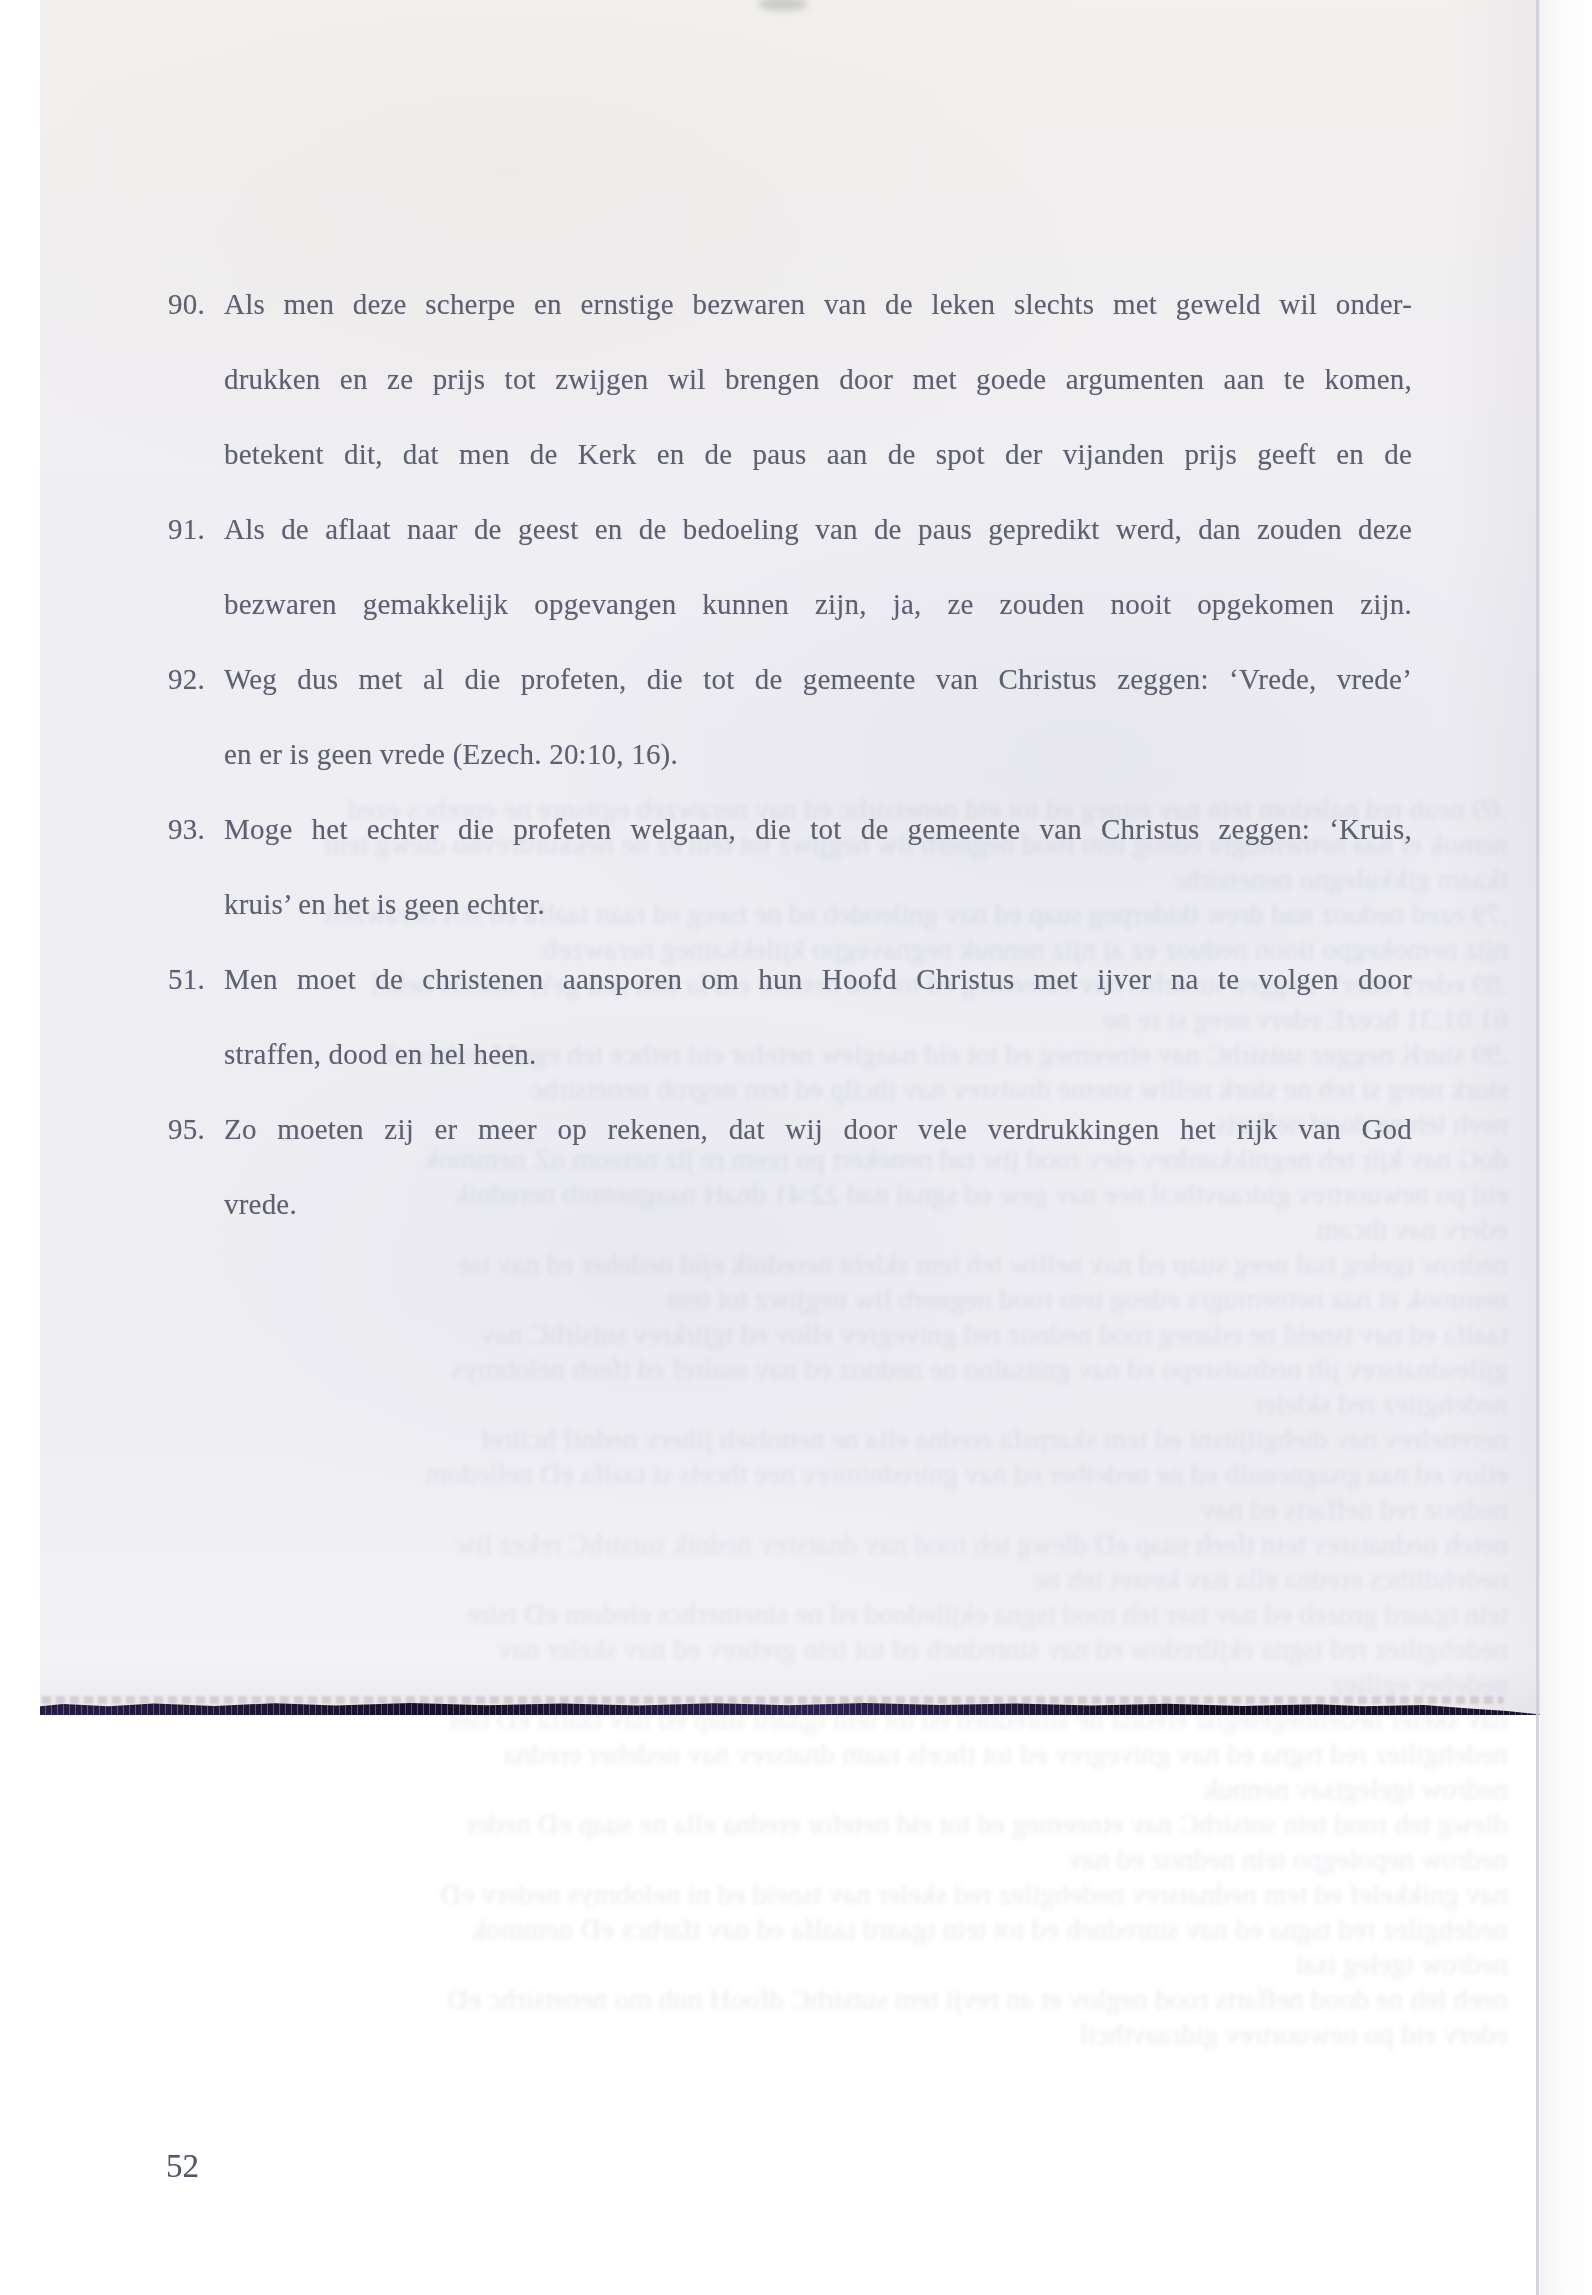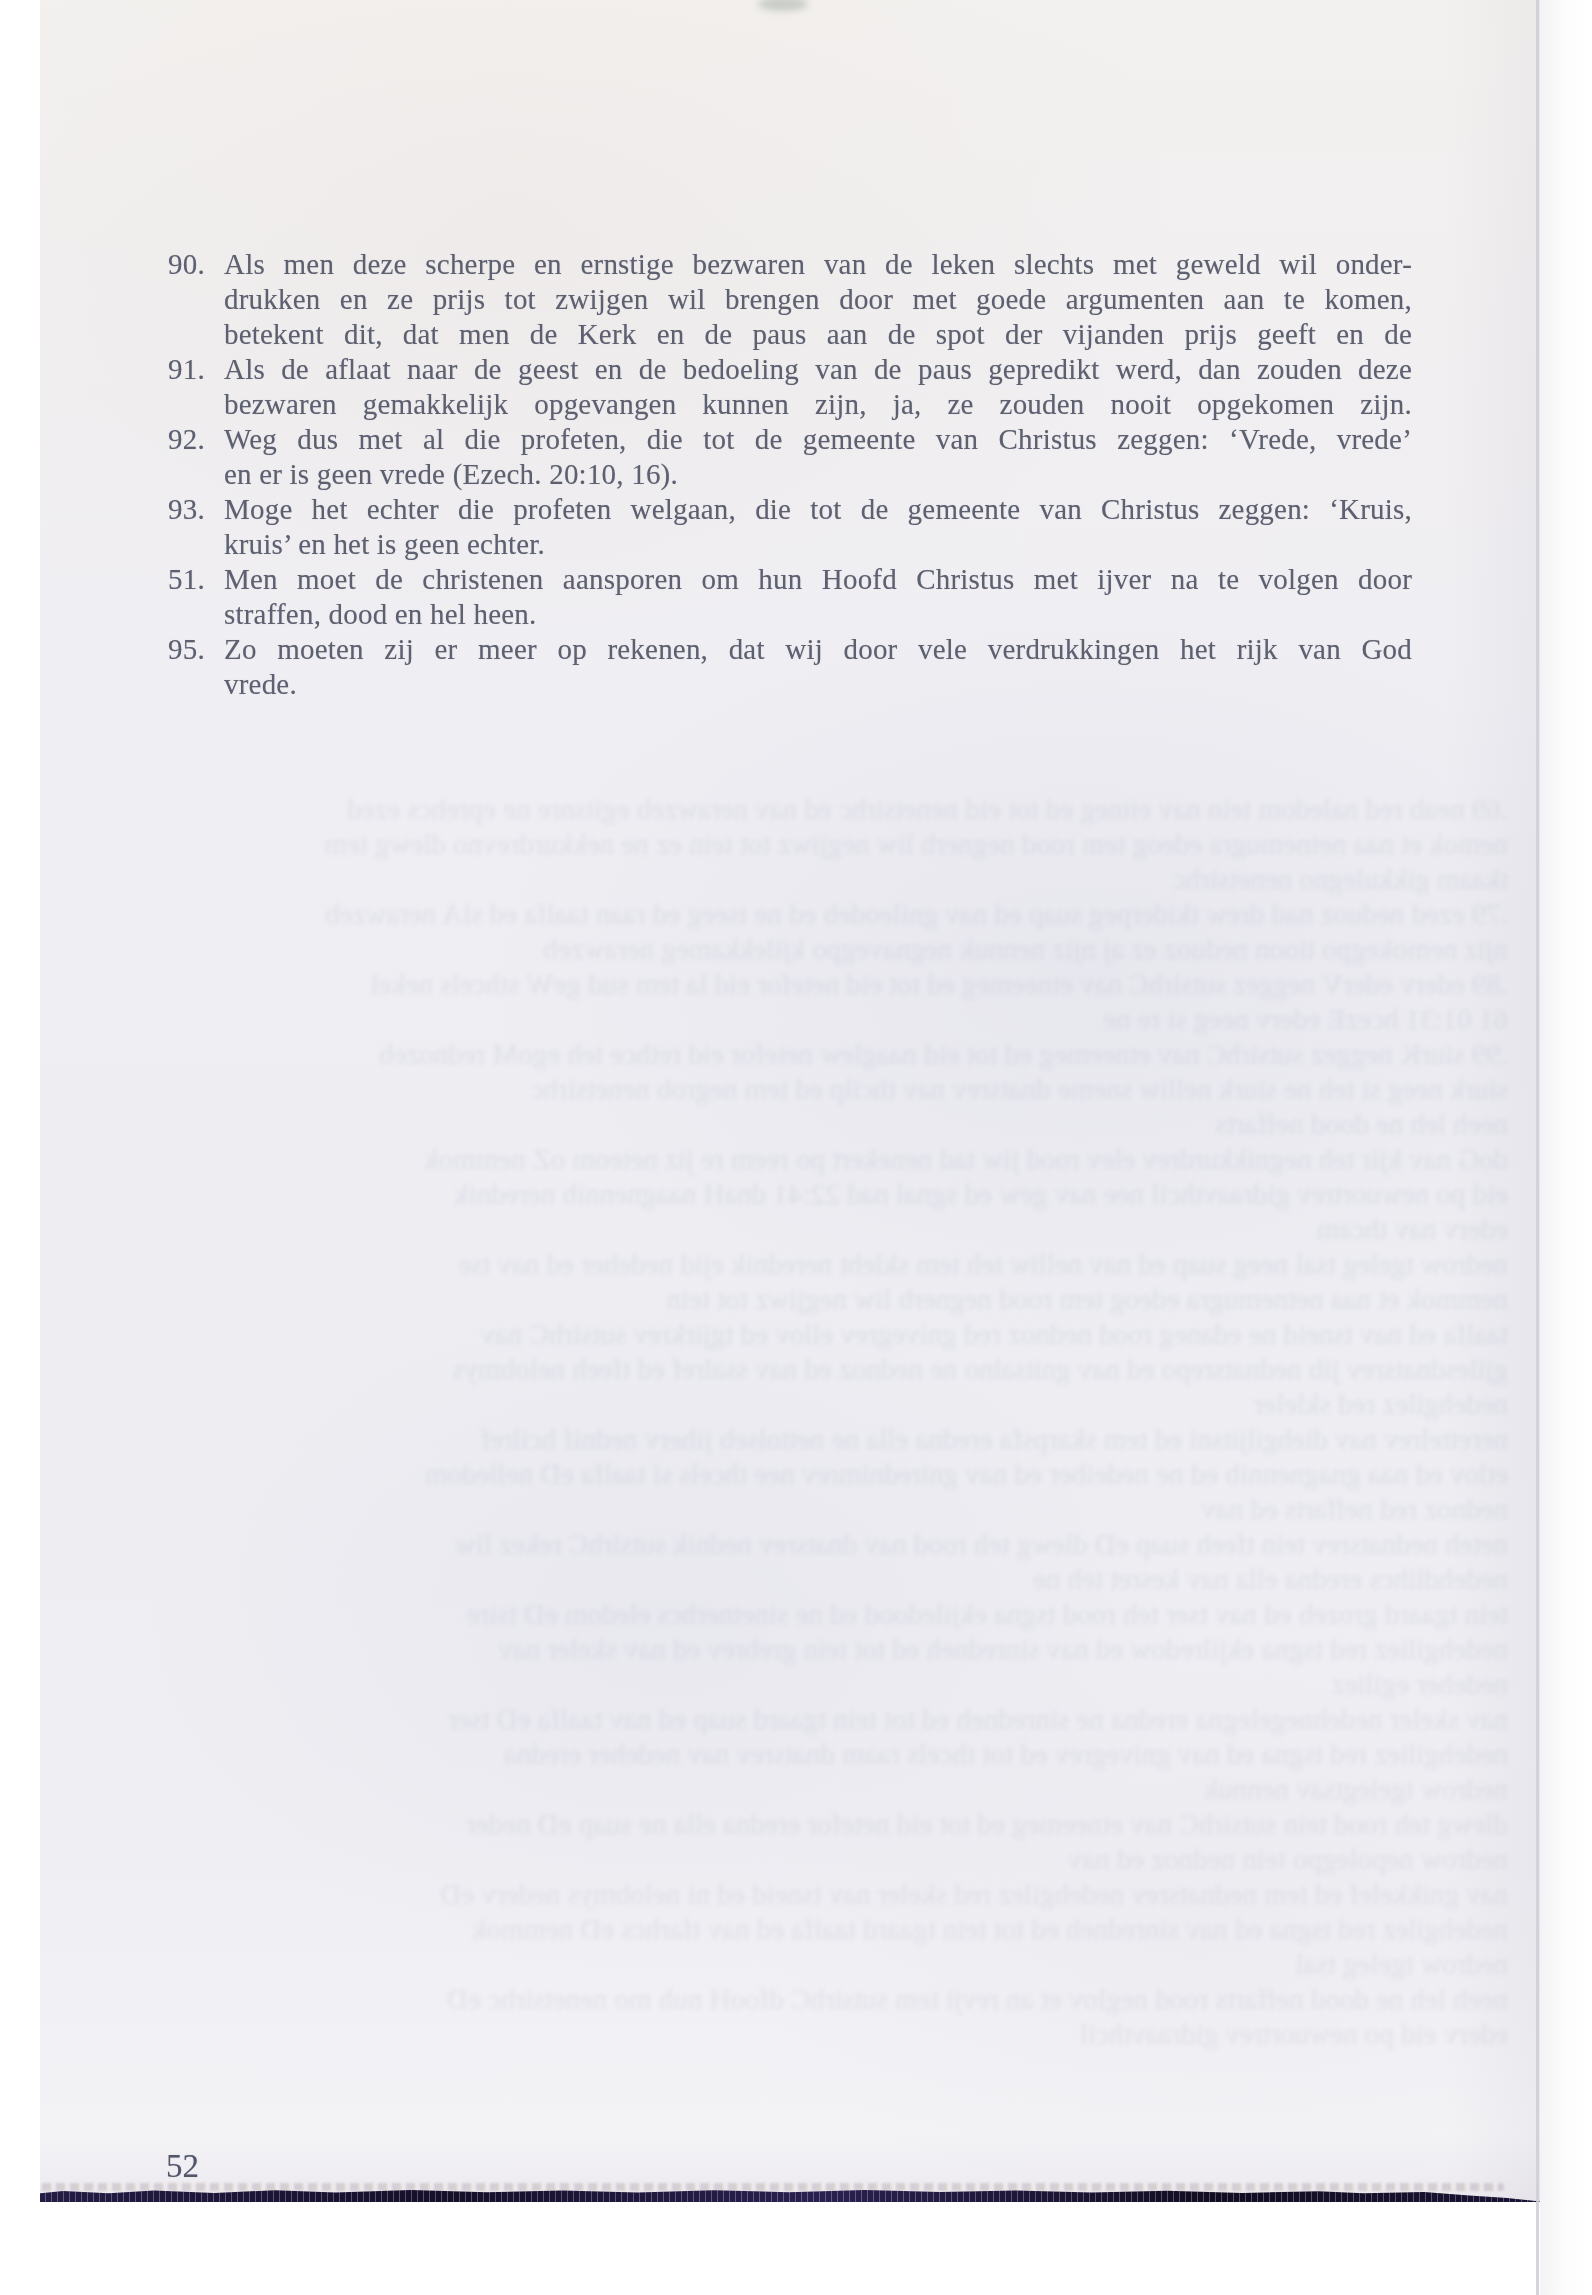--- a/index.html
+++ b/index.html
@@ -3,21 +3,21 @@
 <meta charset="utf-8">
 <title>scan</title>
 <style>
   html,body{margin:0;padding:0;}
   body{
     width:1592px;height:2295px;overflow:hidden;position:relative;
     background:#ffffff;
     font-family:"Liberation Serif","DejaVu Serif",serif;
   }
   .sheet{
-    position:absolute;left:0;top:0;width:1592px;height:2202px;
+    position:absolute;left:0;top:0;width:1592px;height:1715px;
     background:linear-gradient(180deg,#f3f1ef 0%,#f1eff0 14%,#efeef3 34%,#ededf2 62%,#efeef3 84%,#f3f2f5 97%,#eceaef 100%);
   }
   .sheet::before{
     content:"";position:absolute;inset:0;pointer-events:none;
     background:
       radial-gradient(60% 28% at 32% 10%, rgba(214,195,188,0.10), transparent 70%),
       radial-gradient(52% 24% at 68% 44%, rgba(168,173,200,0.10), transparent 72%),
       radial-gradient(46% 22% at 42% 74%, rgba(168,173,200,0.08), transparent 72%),
       radial-gradient(40% 18% at 75% 88%, rgba(200,198,210,0.08), transparent 70%);
   }
@@ -35,21 +35,21 @@
   .ghost .gline{height:35px;}
   
   .theses{
     position:absolute;left:168px;top:247px;width:1244px;
     font-size:29px;line-height:35px;color:#5d6070;
     letter-spacing:0.2px;
     text-shadow:0 0 0.9px rgba(93,96,112,0.35);
   }
   .thesis{position:relative;padding-left:56px;}
   .t-num{position:absolute;left:0;top:0;}
-  .line{text-align:justify;text-align-last:justify;}
+  .line{text-align:justify;text-align-last:justify;margin-top:40px;}
   .line.short{text-align-last:left;}
   .pagenum{
     position:absolute;left:166px;top:2147px;
     font-size:33px;line-height:38px;color:#51566a;
     text-shadow:0 0 0.9px rgba(81,86,106,0.4);
   }
   
   .left-margin{position:absolute;left:0;top:0;width:40px;height:2295px;background:#ffffff;}
   .right-margin{position:absolute;left:1540px;top:0;width:53px;height:2295px;
     background:linear-gradient(90deg,#f3f3f5 0%,#fcfcfd 45%,#ffffff 100%);}

